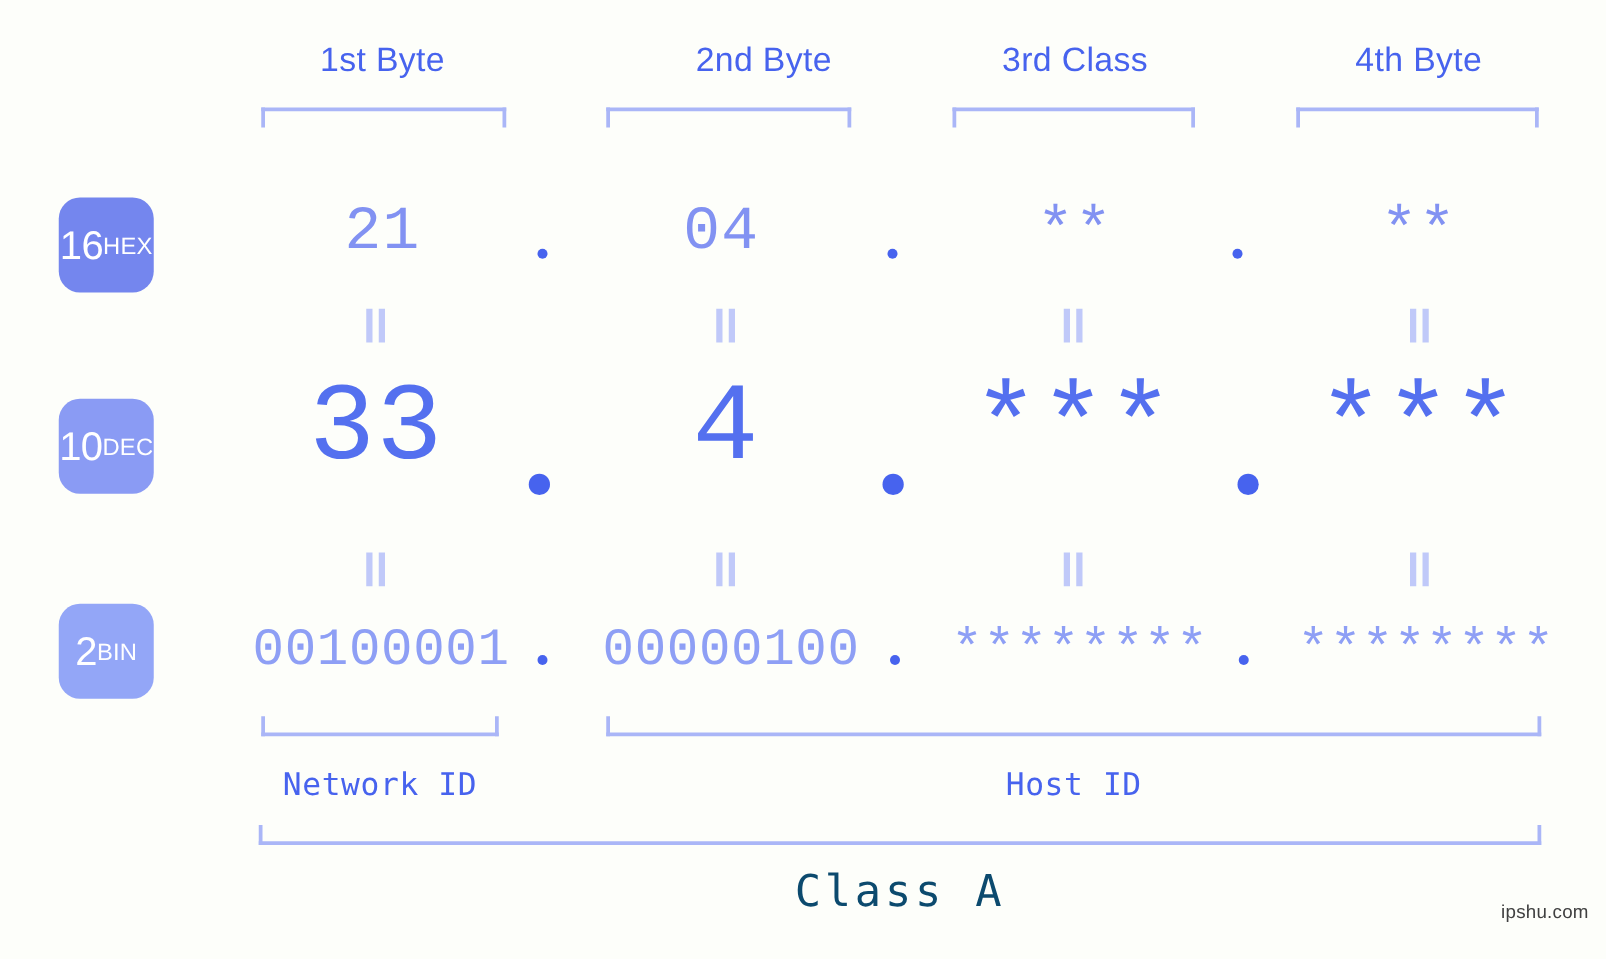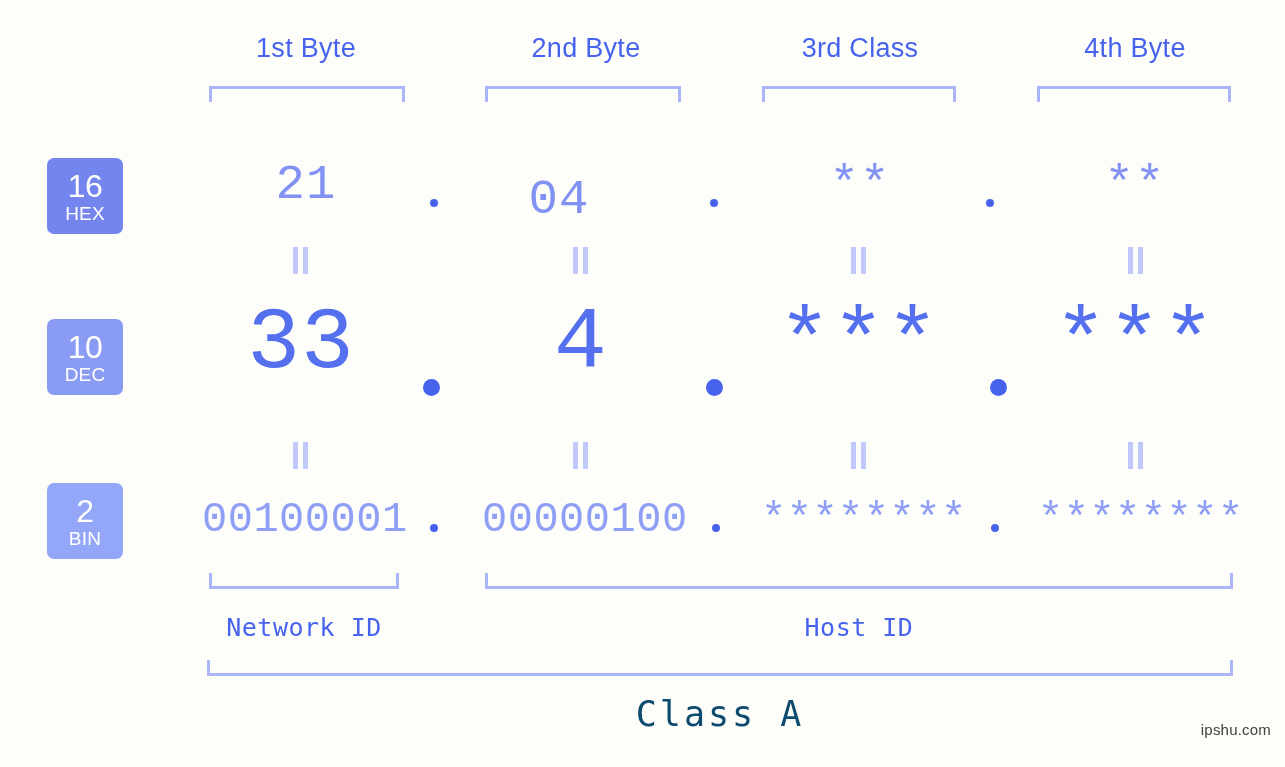--- a/index.html
+++ b/index.html
@@ -53,23 +53,23 @@
     border-left: 3px solid #aab6f7;
     border-right: 3px solid #aab6f7;
   }
 
   
   .badge {
     position: absolute;
     left: 47px;
     width: 76px;
     height: 76px;
-    border-radius: 7px;
+    border-radius: 17px;
     display: flex;
-    flex-direction: column;
+    flex-direction: row;
     align-items: center;
     justify-content: center;
     color: #ffffff;
     line-height: 1;
   }
   .badge .badge-num {
     font-size: 32px;
     font-family: "Liberation Sans", sans-serif;
     font-weight: 400;
     letter-spacing: -0.5px;
@@ -176,21 +176,21 @@
     color: #404040;
     letter-spacing: 0.2px;
   }
 </style>
 </head>
 <body>
 
 <div class="stage">
 
   <div class="byte-header" style="left:207px; width:198px;">1st Byte</div>
-  <div class="byte-header" style="left:487px; width:198px;">2nd Byte</div>
+  <div class="byte-header" style="left:512px; width:198px;">2nd Byte</div>
   <div class="byte-header" style="left:761px; width:198px;">3rd Class</div>
   <div class="byte-header" style="left:1036px; width:198px;">4th Byte</div>
 
   <div class="bracket-top" style="left:209px; width:196px;"></div>
   <div class="bracket-top" style="left:485px; width:196px;"></div>
   <div class="bracket-top" style="left:762px; width:194px;"></div>
   <div class="bracket-top" style="left:1037px; width:194px;"></div>
 
   <div class="badge badge-hex">
     <span class="badge-num">16</span>
@@ -203,21 +203,21 @@
   </div>
 
   <div class="badge badge-bin">
     <span class="badge-num">2</span>
     <span class="badge-name">BIN</span>
   </div>
 
   <div class="row-hex">
     <div class="val" style="left:207px; width:198px;">21</div>
     <div class="dot dot-hex" style="left:430px;"></div>
-    <div class="val" style="left:460px; width:198px;margin-top:15px;">04</div>
+    <div class="val" style="left:478px; width:198px;">04</div>
     <div class="dot dot-hex" style="left:710px;"></div>
     <div class="val" style="left:761px; width:198px;">**</div>
     <div class="dot dot-hex" style="left:986px;"></div>
     <div class="val" style="left:1036px; width:198px;">**</div>
   </div>
 
   <div class="eq eq-upper" style="left:293px;">
     <span></span>
       <span></span>
   </div>

